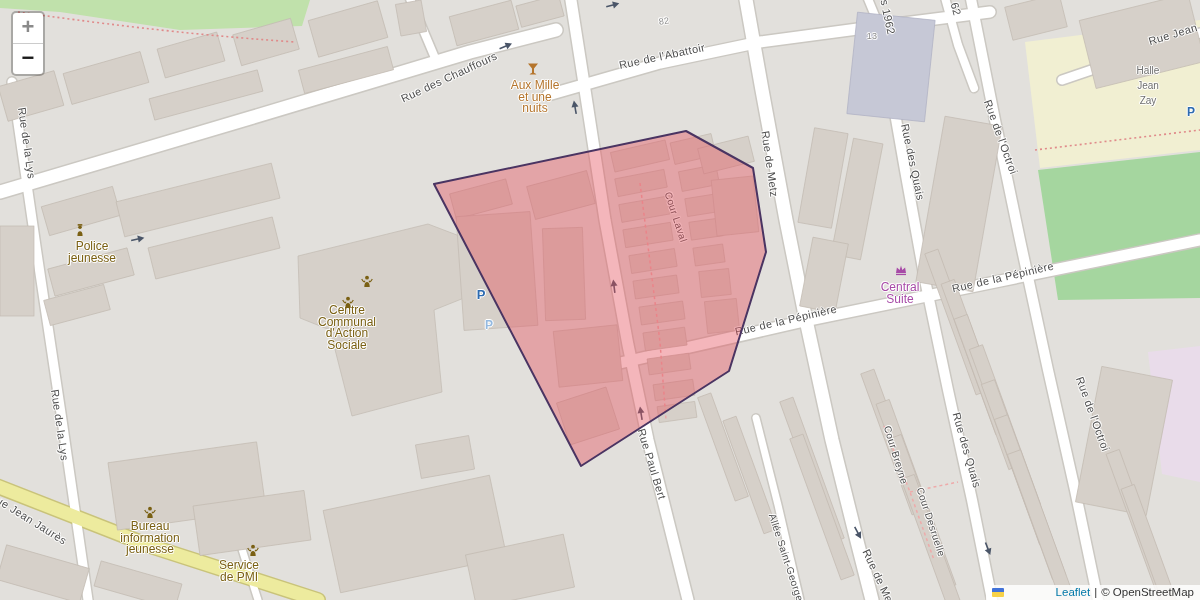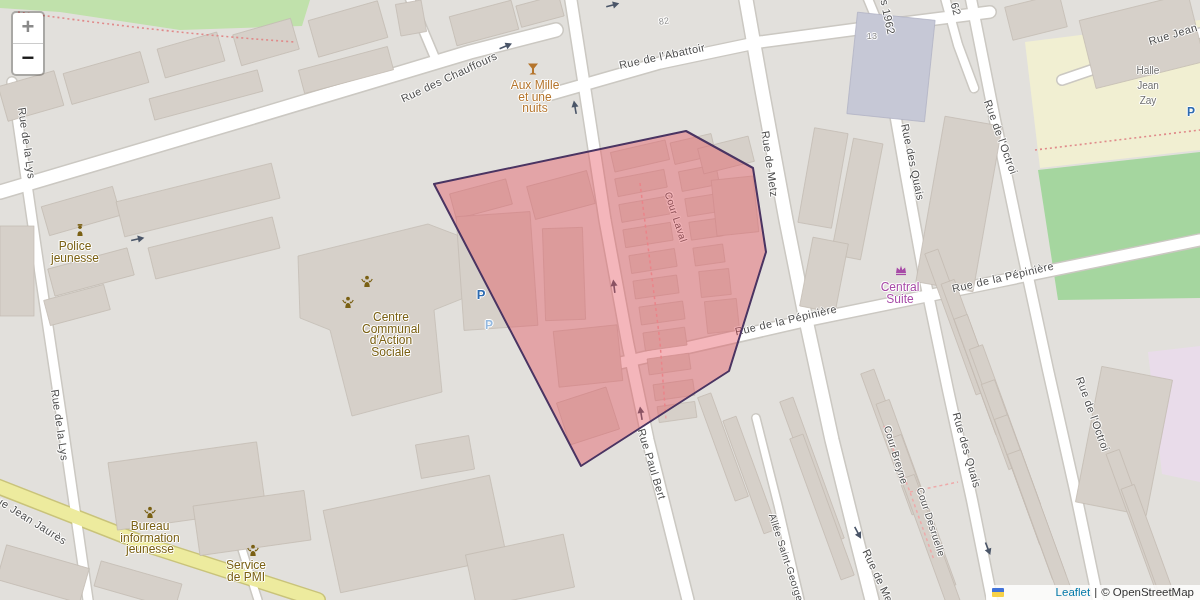--- a/index.html
+++ b/index.html
@@ -209,30 +209,30 @@
         <div>Zay</div>
       </div>
       <div class="lbl poi" style="position: absolute; color: rgb(181, 117, 44); left: 535px; top: 97px; transform: translate(-50%, -50%) rotate(0deg);">
         <div>Aux Mille</div>
         <div>et une</div>
         <div>nuits</div>
       </div>
       <span class="poiicon" style="left: 533px; top: 69px; transform: translate(-50%, -50%) rotate(0deg);"><svg width="12" height="13" viewBox="0 0 12 13">
           <path d="M1 1h10L7 6v4.2l2.2 1.3v.5H2.8v-.5L5 10.2V6z" fill="#b5752c"></path>
         </svg></span>
-      <div class="lbl poi" style="position: absolute; color: rgb(122, 96, 19); left: 75px; top: 252px; transform: translate(-50%, -50%) rotate(0deg);">
+      <div class="lbl poi" style="position: absolute; color: rgb(122, 96, 19); left: 92px; top: 252px; transform: translate(-50%, -50%) rotate(0deg);">
         <div>Police</div>
         <div>jeunesse</div>
       </div>
       <span class="poiicon" style="left: 80px; top: 230px; transform: translate(-50%, -50%) rotate(0deg);"><svg width="13" height="13" viewBox="0 0 13 13">
           <rect x="4.2" y="0.6" width="4.6" height="1.6" fill="#7a6013"></rect>
           <circle cx="6.5" cy="3.8" r="1.8" fill="#7a6013"></circle>
           <path d="M3.9 12.5c0-3.4 1-4.8 2.6-4.8s2.6 1.4 2.6 4.8z" fill="#7a6013"></path>
         </svg></span>
-      <div class="lbl poi" style="position: absolute; color: rgb(122, 96, 19); left: 347px; top: 335px; transform: translate(-50%, -50%) rotate(0deg); margin-left: 44px;">
+      <div class="lbl poi" style="position: absolute; color: rgb(122, 96, 19); left: 347px; top: 328px; transform: translate(-50%, -50%) rotate(0deg);">
         <div>Centre</div>
         <div>Communal</div>
         <div>d'Action</div>
         <div>Sociale</div>
       </div>
       <span class="poiicon" style="left: 367px; top: 281px; transform: translate(-50%, -50%) rotate(0deg);"><svg width="13" height="13" viewBox="0 0 13 13">
           <circle cx="6.5" cy="3.2" r="1.9" fill="#7a6013"></circle>
           <path d="M1.2 4.5c.9 1.8 2 2.6 2.6 2.9l.7-1.2M11.8 4.5c-.9 1.8-2 2.6-2.6 2.9l-.7-1.2" stroke="#7a6013" stroke-width="1.1" fill="none"></path>
           <path d="M3.8 12.5c0-3.6 1-5 2.7-5s2.7 1.4 2.7 5z" fill="#7a6013"></path>
         </svg></span>
@@ -244,21 +244,21 @@
       <div class="lbl poi" style="position: absolute; color: rgb(122, 96, 19); left: 150px; top: 538px; transform: translate(-50%, -50%) rotate(0deg);">
         <div>Bureau</div>
         <div>information</div>
         <div>jeunesse</div>
       </div>
       <span class="poiicon" style="left: 150px; top: 512px; transform: translate(-50%, -50%) rotate(0deg);"><svg width="13" height="13" viewBox="0 0 13 13">
           <circle cx="6.5" cy="3.2" r="1.9" fill="#7a6013"></circle>
           <path d="M1.2 4.5c.9 1.8 2 2.6 2.6 2.9l.7-1.2M11.8 4.5c-.9 1.8-2 2.6-2.6 2.9l-.7-1.2" stroke="#7a6013" stroke-width="1.1" fill="none"></path>
           <path d="M3.8 12.5c0-3.6 1-5 2.7-5s2.7 1.4 2.7 5z" fill="#7a6013"></path>
         </svg></span>
-      <div class="lbl poi" style="position: absolute; color: rgb(122, 96, 19); left: 246px; top: 571px; transform: translate(-50%, -50%) rotate(0deg);">
+      <div class="lbl poi" style="position: absolute; color: rgb(122, 96, 19); left: 239px; top: 571px; transform: translate(-50%, -50%) rotate(0deg);">
         <div>Service</div>
         <div>de PMI</div>
       </div>
       <span class="poiicon" style="left: 253px; top: 550px; transform: translate(-50%, -50%) rotate(0deg);"><svg width="13" height="13" viewBox="0 0 13 13">
           <circle cx="6.5" cy="3.2" r="1.9" fill="#7a6013"></circle>
           <path d="M1.2 4.5c.9 1.8 2 2.6 2.6 2.9l.7-1.2M11.8 4.5c-.9 1.8-2 2.6-2.6 2.9l-.7-1.2" stroke="#7a6013" stroke-width="1.1" fill="none"></path>
           <path d="M3.8 12.5c0-3.6 1-5 2.7-5s2.7 1.4 2.7 5z" fill="#7a6013"></path>
         </svg></span>
       <div class="lbl poi" style="position: absolute; color: rgb(167, 74, 167); left: 900px; top: 293px; transform: translate(-50%, -50%) rotate(0deg);">
         <div>Central</div>

